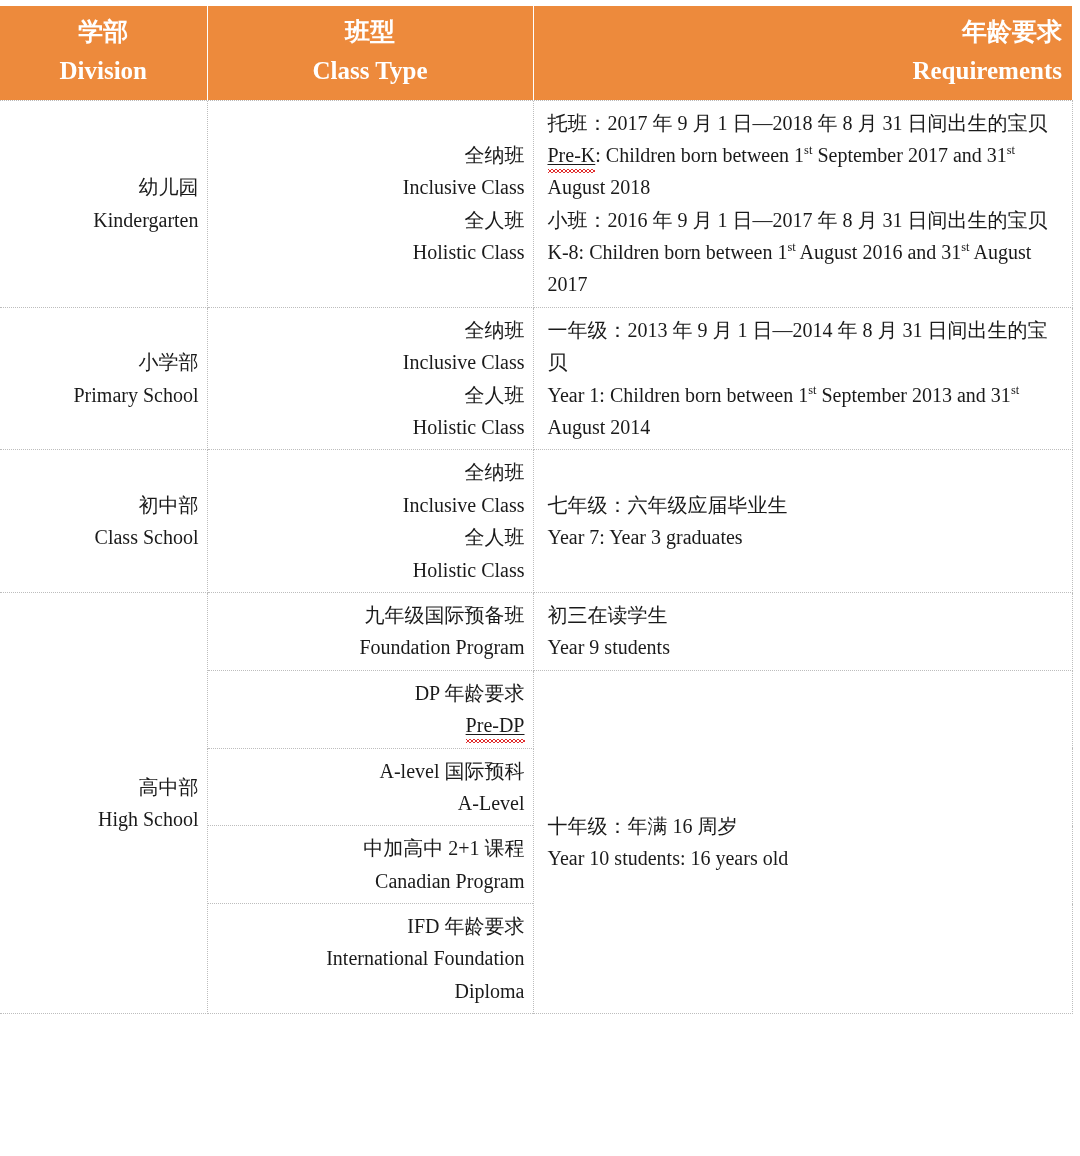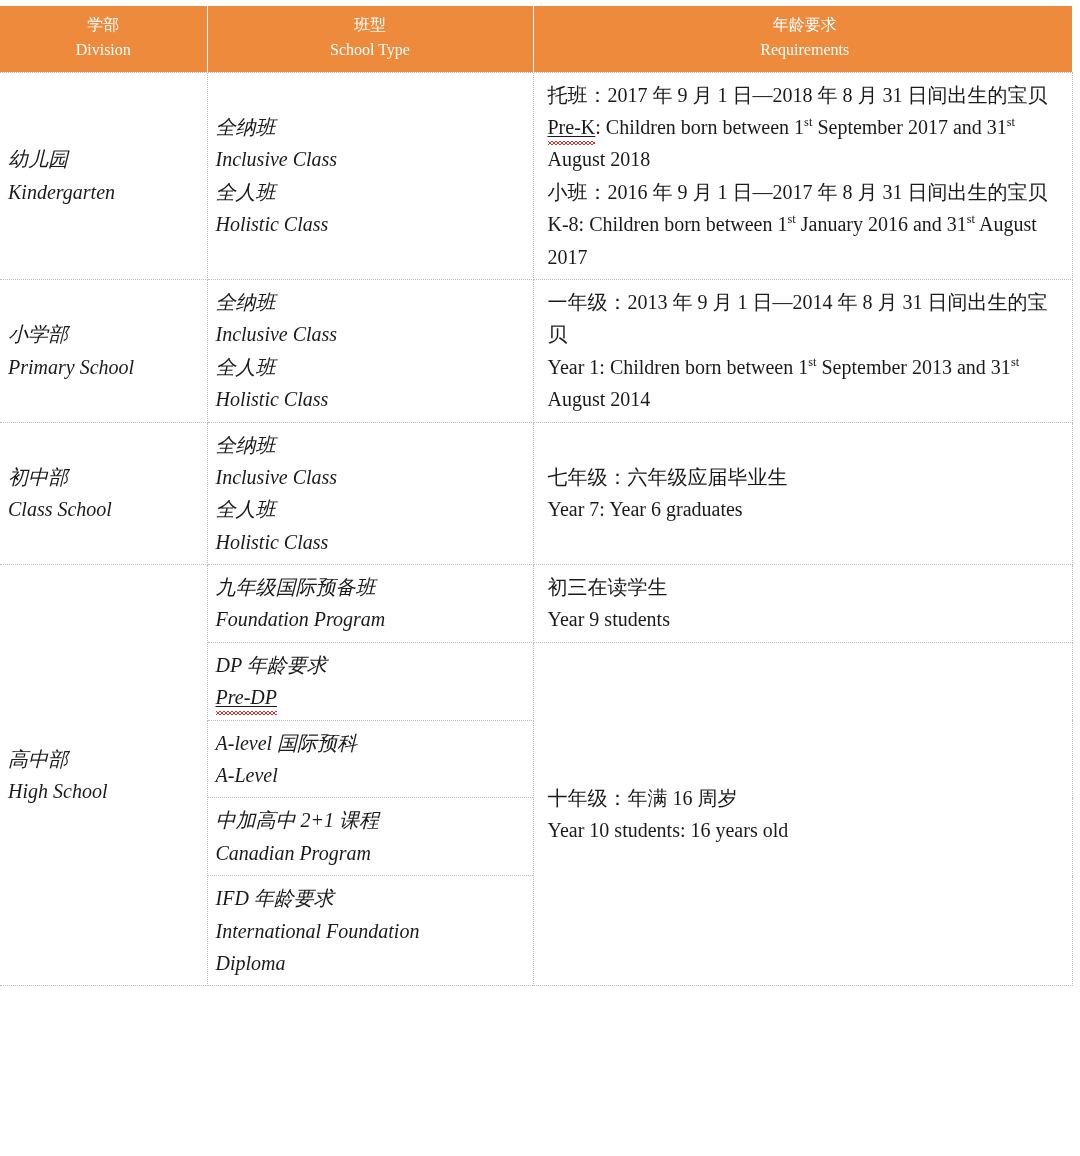--- a/index.html
+++ b/index.html
@@ -30,48 +30,48 @@
   }
 
   col.c-division   { width: 207px; }
   col.c-classtype  { width: 326px; }
   col.c-reqs       { width: 539px; }
 
   
   thead th {
     background: #ED8A3C;
     color: #ffffff;
-    font-weight: normal;
-    font-size: 16px;
+    font-weight: bold;
+    font-size: 25px;
     line-height: 1.55;
     padding: 7px 10px 9px 10px;
     vertical-align: top;
     border-right: 1px solid #ffffff;
     border-bottom: 1px dotted #b8b8b8;
   }
   thead th:last-child { border-right: none; }
   thead th.center { text-align: center; }
-  thead th.left   { text-align: center; padding-left: 14px; }
+  thead th.left   { text-align: right; padding-left: 14px; }
   thead th .line  { display: block; white-space: nowrap; }
 
   
   tbody td {
     border: 1px dotted #bdbdbd;
     border-top: none;
     font-size: 20px;
     line-height: 1.62;
     padding: 6px 8px;
     vertical-align: middle;
     background: #ffffff;
   }
   tbody tr td:first-child { border-left: none; }
   tbody tr td:last-child  { border-right: 1px dotted #bdbdbd; }
   tbody tr:last-child td  { border-bottom: 1px dotted #bdbdbd; }
 
-  td.center { text-align: left; font-style: italic; }
+  td.center { text-align: right; }
   td.left   { text-align: left; padding-left: 14px; padding-right: 12px; }
 
   .line { display: block; }
   .cn { font-family: "Liberation Serif", "DejaVu Serif", serif; }
   .en { font-family: "Liberation Serif", "DejaVu Serif", serif; }
 
   
   td.left .para { margin: 0 0 0 0; }
   td.left .para + .para { margin-top: 0; }
 
@@ -119,21 +119,21 @@
     </colgroup>
 
     <thead>
       <tr>
         <th class="center">
           <span class="line cn">学部</span>
           <span class="line en">Division</span>
         </th>
         <th class="center">
           <span class="line cn">班型</span>
-          <span class="line en">School Type</span>
+          <span class="line en">Class Type</span>
         </th>
         <th class="left">
           <span class="line cn">年龄要求</span>
           <span class="line en">Requirements</span>
         </th>
       </tr>
     </thead>
 
     <tbody>
 
@@ -145,21 +145,21 @@
         <td class="center">
           <span class="line cn">全纳班</span>
           <span class="line en">Inclusive Class</span>
           <span class="line cn">全人班</span>
           <span class="line en">Holistic Class</span>
         </td>
         <td class="left">
           <div class="para cn">托班：2017 年 9 月 1 日—2018 年 8 月 31 日间出生的宝贝</div>
           <div class="para en"><span class="spell">Pre-K</span><span>: Children born between 1</span><sup>st</sup><span> September 2017 and 31</span><sup>st</sup><span> August 2018</span></div>
           <div class="para cn">小班：2016 年 9 月 1 日—2017 年 8 月 31 日间出生的宝贝</div>
-          <div class="para en"><span>K-8</span><span>: Children born between 1</span><sup>st</sup><span> January 2016 and 31</span><sup>st</sup><span> August 2017</span></div>
+          <div class="para en"><span>K-8</span><span>: Children born between 1</span><sup>st</sup><span> August 2016 and 31</span><sup>st</sup><span> August 2017</span></div>
         </td>
       </tr>
 
       <tr>
         <td class="center">
           <span class="line cn">小学部</span>
           <span class="line en">Primary School</span>
         </td>
         <td class="center">
           <span class="line cn">全纳班</span>
@@ -179,21 +179,21 @@
           <span class="line en">Class School</span>
         </td>
         <td class="center">
           <span class="line cn">全纳班</span>
           <span class="line en">Inclusive Class</span>
           <span class="line cn">全人班</span>
           <span class="line en">Holistic Class</span>
         </td>
         <td class="left">
           <div class="para cn">七年级：六年级应届毕业生</div>
-          <div class="para en">Year 7: Year 6 graduates</div>
+          <div class="para en">Year 7: Year 3 graduates</div>
         </td>
       </tr>
 
       <tr>
         <td class="center" rowspan="5">
           <span class="line cn">高中部</span>
           <span class="line en">High School</span>
         </td>
         <td class="center">
           <span class="line cn">九年级国际预备班</span>

